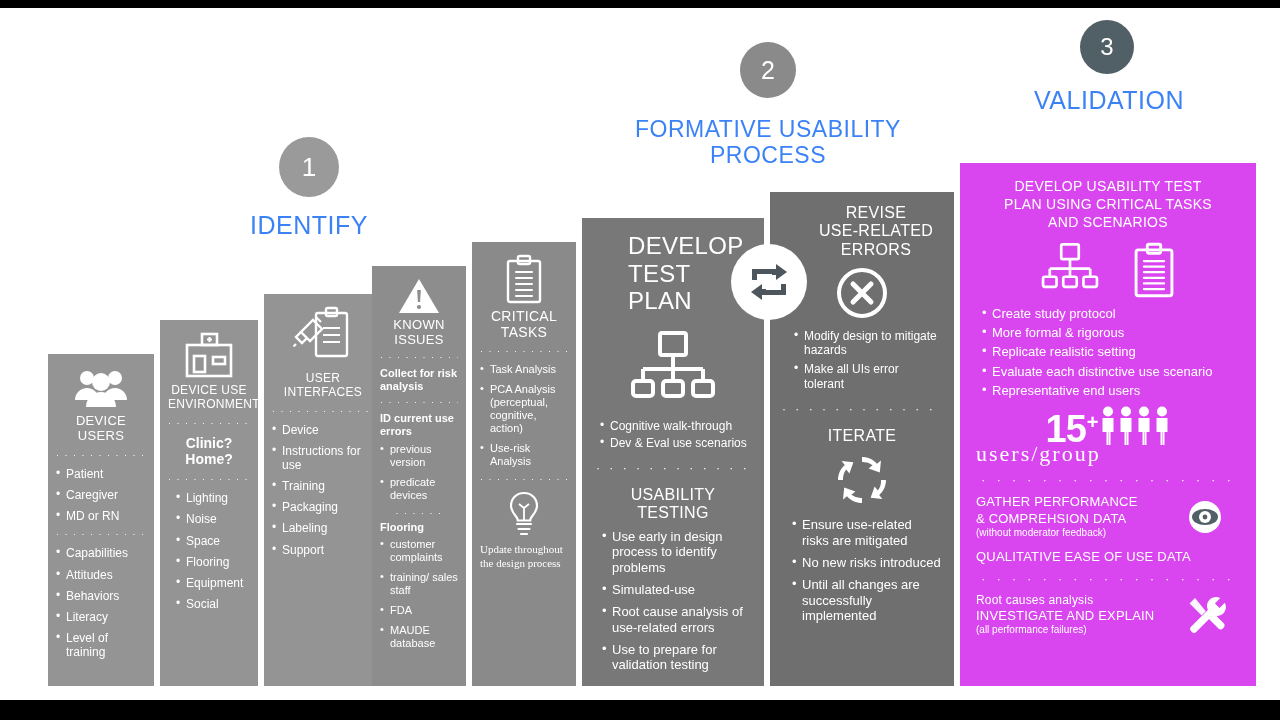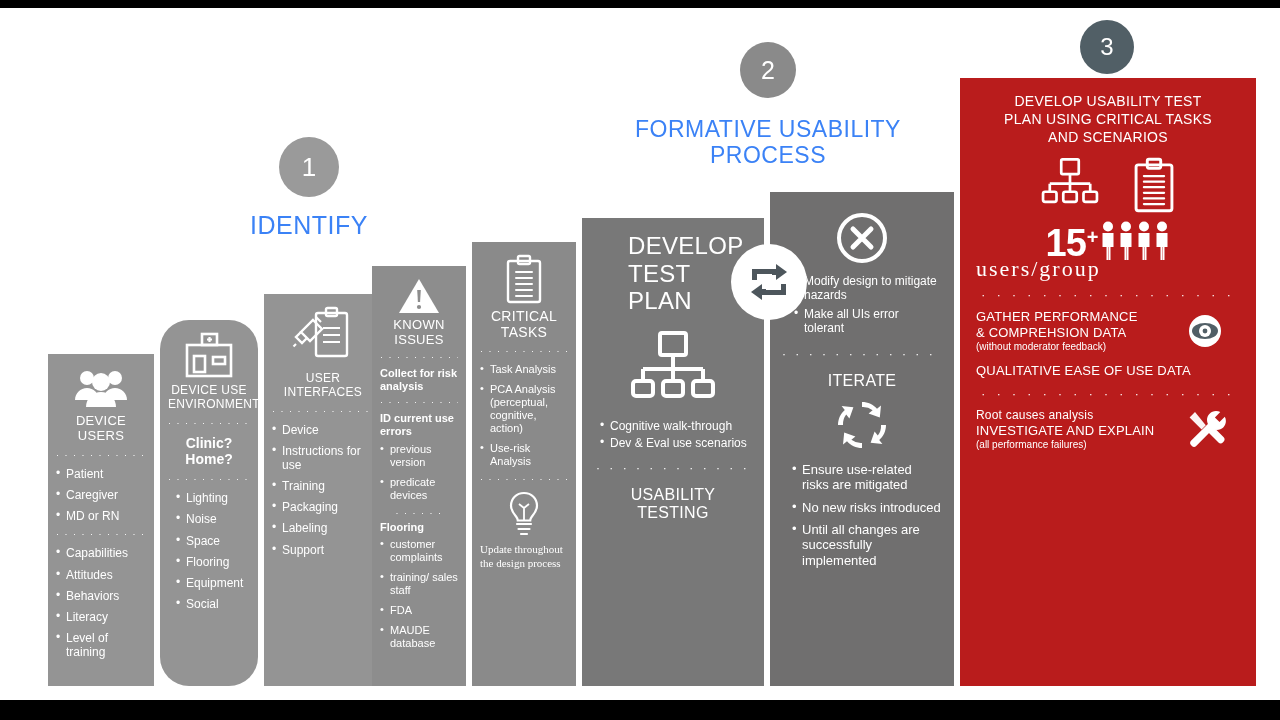--- a/index.html
+++ b/index.html
@@ -35,27 +35,27 @@
     letter-spacing:1.5px; font-size:9px; margin:7px 0;
     white-space:nowrap; overflow:hidden;
   }
   ul.bul{ list-style:none; }
   ul.bul li{ position:relative; padding-left:10px; margin-bottom:7px; line-height:1.18; }
   ul.bul li:before{ content:"•"; position:absolute; left:0; top:-1px; }
   .ico{ display:flex; justify-content:center; align-items:flex-end; }
 
   
   #c1{ left:48px;  width:106px; height:332px; background:#949494; }
-  #c2{ left:160px; width:98px;  height:366px; background:#949494;border-radius:29px; }
+  #c2{ left:160px; width:98px;  height:366px; background:#949494; }
   #c3{ left:264px; width:118px; height:392px; background:#949494; }
   #c4{ left:372px; width:94px;  height:420px; background:#8d8d8d; }
   #c5{ left:472px; width:104px; height:444px; background:#8a8a8a; }
   #c6{ left:582px; width:182px; height:468px; background:#787878; }
   #c7{ left:770px; width:184px; height:494px; background:#706f6f; }
-  #c8{ left:960px; width:296px; height:608px; background:#b91c1c; } .f11{font-size:11px} .f12{font-size:12px}
+  #c8{ left:960px; width:296px; height:523px; background:#d946ef; } .f11{font-size:11px} .f12{font-size:12px}
   .f13{font-size:13px} .f14{font-size:14px} .f16{font-size:16px}
   .f18{font-size:24px}
 
   .loop-badge{
     position:absolute; width:76px; height:76px; border-radius:50%;
     background:#ffffff; display:flex; align-items:center; justify-content:center;
   }
   .center{ text-align:left;font-family:Liberation Serif, serif; }
   .wrap2{ display:flex; gap:30px; justify-content:center; align-items:flex-end; }
   .people-row{ display:flex; align-items:flex-end; justify-content:center; gap:2px; }
@@ -256,23 +256,34 @@
         <rect x="36" y="50" width="20" height="15" rx="3"></rect>
         <rect x="66" y="50" width="20" height="15" rx="3"></rect>
       </svg>
     </div>
     <ul class="bul f12" style="padding-left:4px;">
       <li style="margin-bottom:3px;">Cognitive walk-through</li>
       <li style="margin-bottom:3px;">Dev &amp; Eval use scenarios</li>
     </ul>
     <div class="dots" style="font-size:12px;letter-spacing:3px;margin:12px 0;">· · · · · · · · · · · · · · ·</div>
     <div class="hdr f16" style="margin-bottom:6px;">USABILITY  TESTING</div>
+    <ul class="bul f13" style="padding-left:6px;">
+      <li>Use early in design process to identify problems</li>
+      <li>Simulated-use</li>
+      <li>Root cause analysis of use-related errors</li>
+      <li>Use to prepare for validation testing</li>
+    </ul>
   </div>
 
   <div class="col" id="c7" style="padding:12px 12px 6px;">
+    <div class="hdr f16" style="padding-left:28px;">
+      <div>REVISE</div>
+      <div>USE-RELATED</div>
+      <div>ERRORS</div>
+    </div>
     <div class="ico" style="height:54px;margin:6px 0 10px;">
       <svg width="52" height="52" viewBox="0 0 52 52" aria-hidden="true">
         <circle cx="26" cy="26" r="23" fill="none" stroke="#fff" stroke-width="4"></circle>
         <path d="M17 17l18 18M35 17L17 35" stroke="#fff" stroke-width="5" stroke-linecap="round"></path>
       </svg>
     </div>
     <ul class="bul f12" style="padding-left:12px;">
       <li style="margin-bottom:5px;">Modify design to mitigate hazards</li>
       <li style="margin-bottom:5px;">Make all UIs error tolerant</li>
     </ul>
@@ -323,20 +334,27 @@
         <svg width="46" height="56" viewBox="0 0 40 50" fill="none" stroke="#fff" stroke-width="2.6" aria-hidden="true">
           <rect x="4" y="7" width="32" height="41" rx="2"></rect>
           <rect x="14" y="2" width="12" height="8" rx="1.5"></rect>
           <g stroke-width="2" stroke-linecap="round">
             <path d="M11 17h18M11 22h18M11 27h18M11 32h18M11 37h18M11 42h18"></path>
           </g>
         </svg>
       </span>
     </div>
 
+    <ul class="bul f13" style="padding-left:6px;">
+      <li style="margin-bottom:4px;">Create study protocol</li>
+      <li style="margin-bottom:4px;">More formal &amp; rigorous</li>
+      <li style="margin-bottom:4px;">Replicate realistic setting</li>
+      <li style="margin-bottom:4px;">Evaluate each distinctive use scenario</li>
+      <li style="margin-bottom:4px;">Representative end users</li>
+    </ul>
 
     <div style="display:flex;align-items:flex-end;justify-content:center;margin-top:8px;">
       <span class="bignum">15</span>
       <span class="plus" style="margin:0 2px 12px 1px;">+</span>
       <span class="people-row">
         <svg width="16" height="40" viewBox="0 0 16 40" fill="#fff" aria-hidden="true">
               <circle cx="8" cy="5.5" r="5"></circle>
               <path d="M2.5 12h11v14h-3v13h-1.8V26H8.3v13H6.5V26h-4z"></path>
             </svg>
         <svg width="16" height="40" viewBox="0 0 16 40" fill="#fff" aria-hidden="true">

